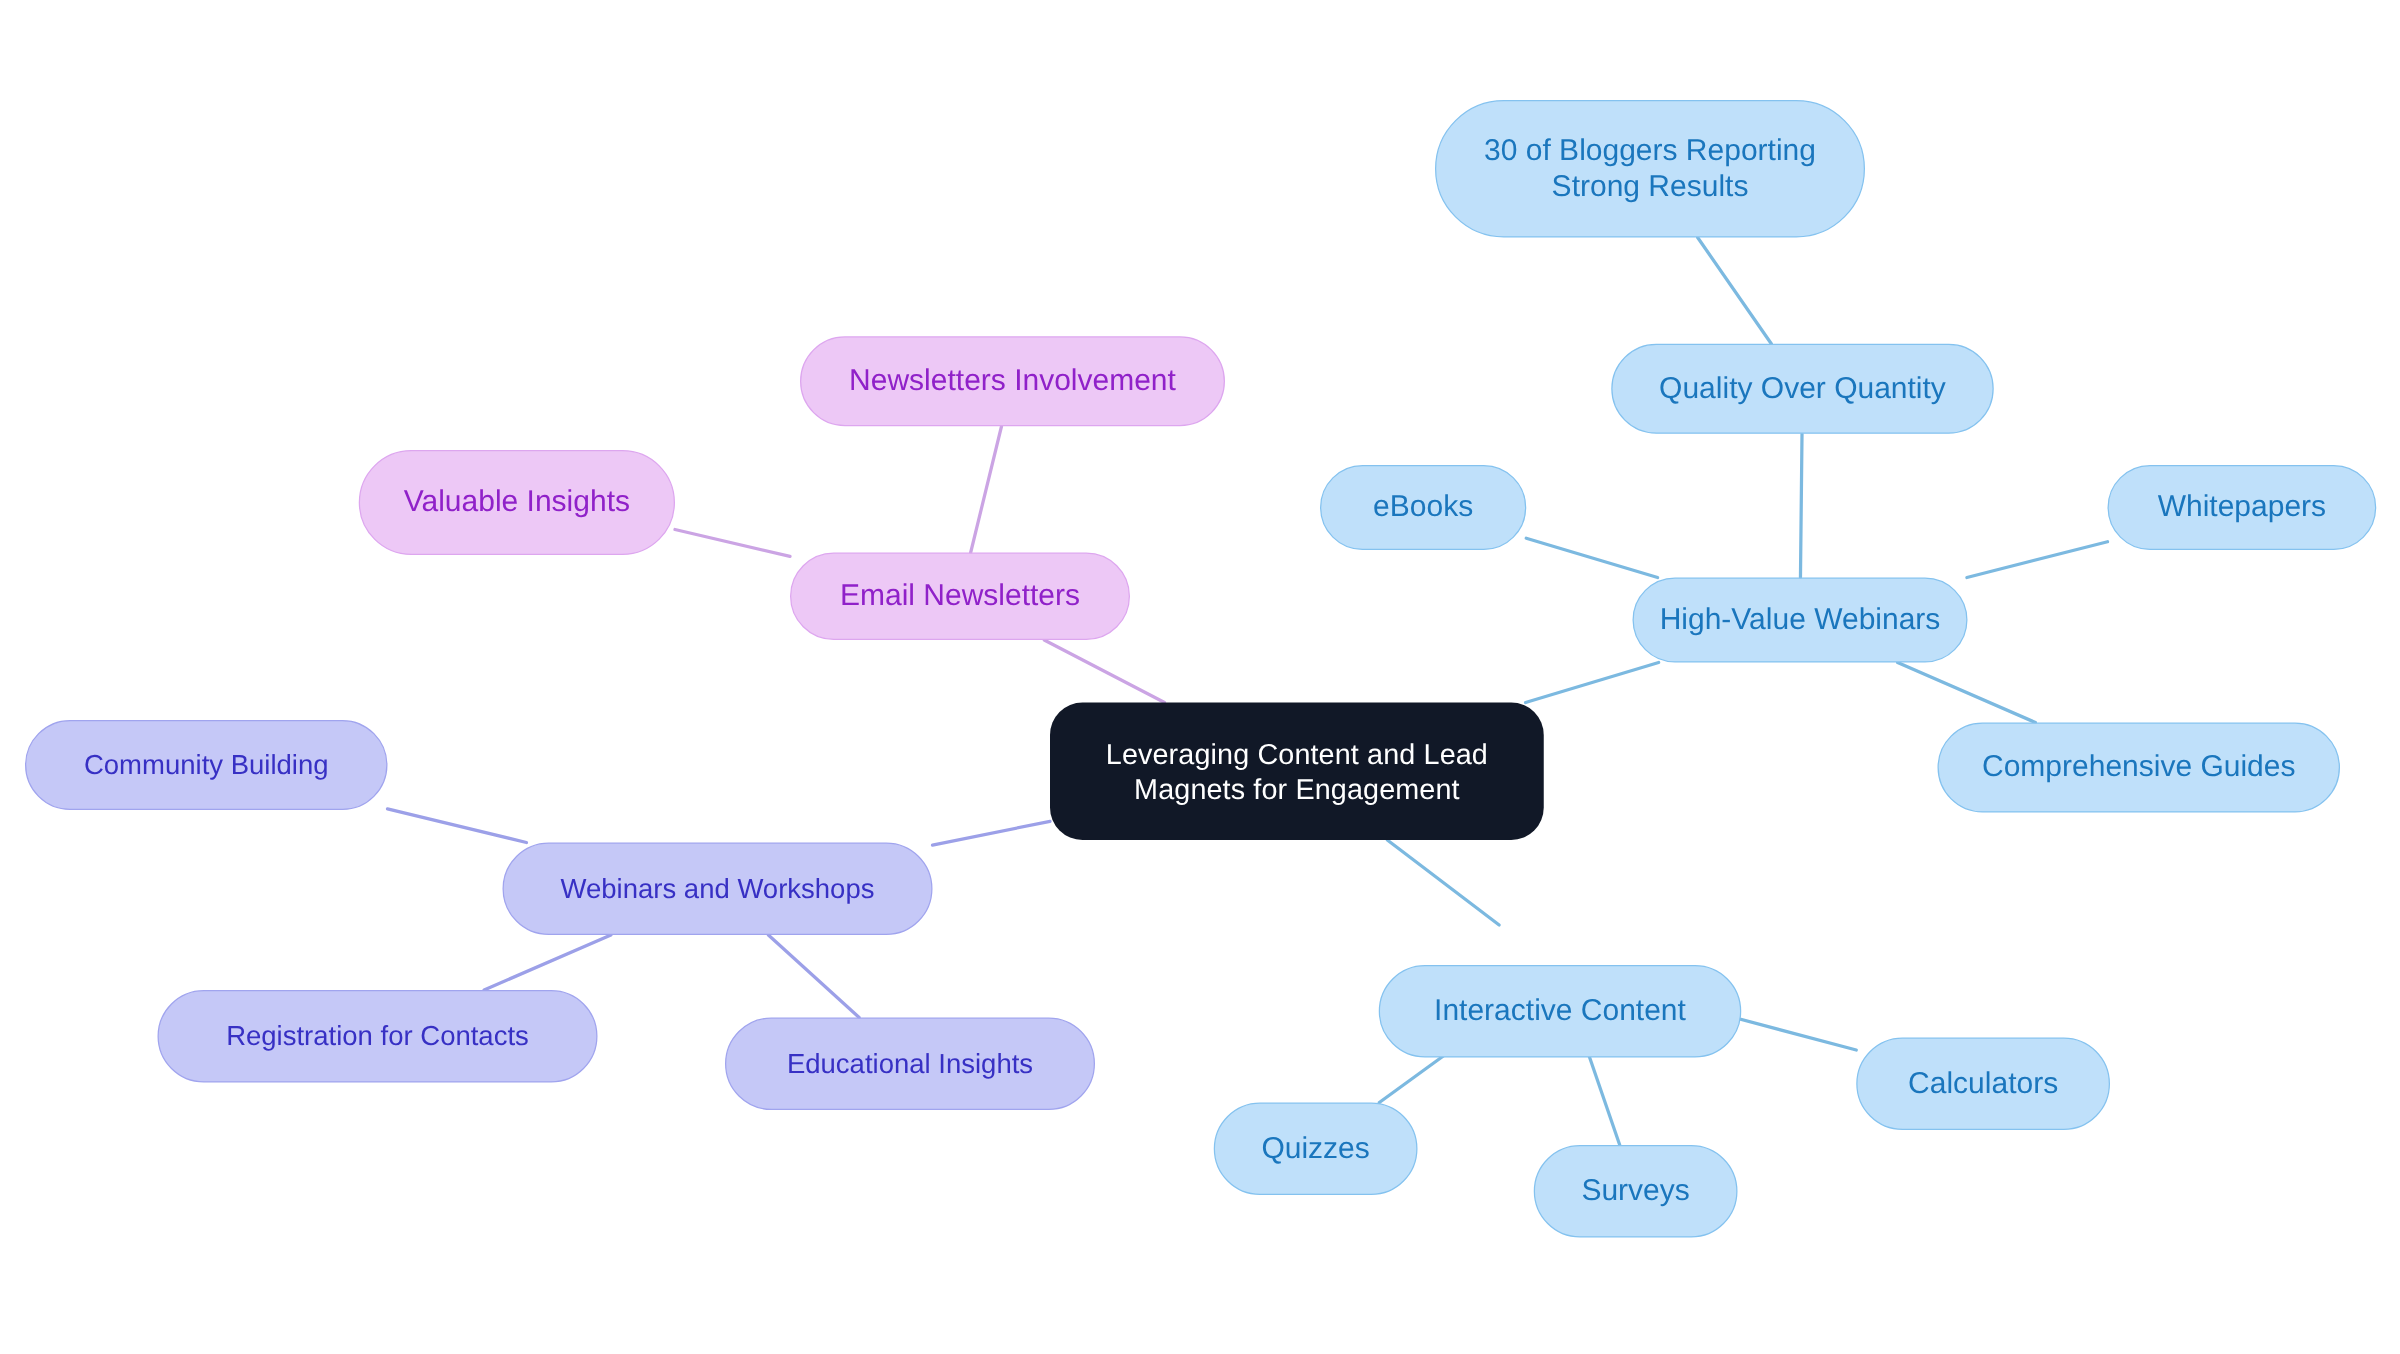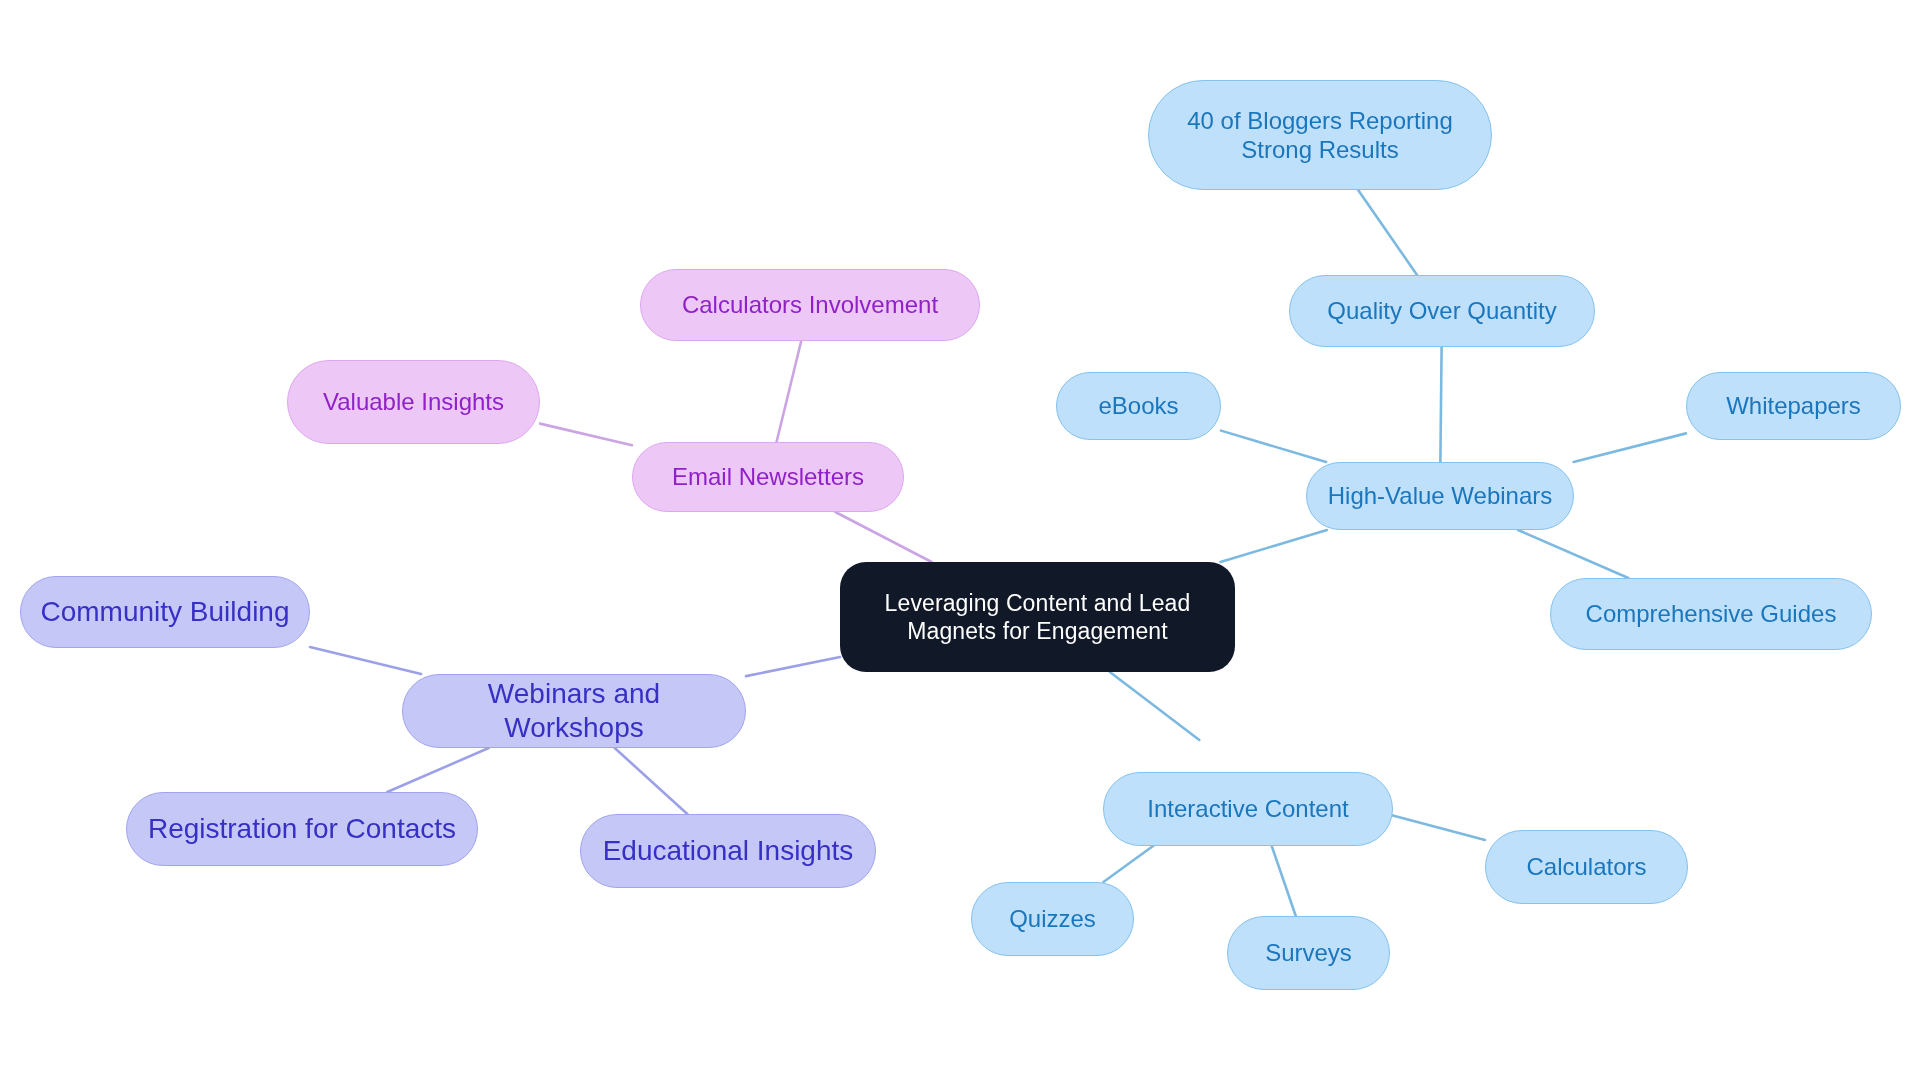--- a/index.html
+++ b/index.html
@@ -53,21 +53,21 @@
   .node.blue {
     background: #bfe0fa;
     border-color: #84c2ef;
     color: #1a76bd;
     font-size: 24px;
   }
   .node.periwinkle {
     background: #c5c8f7;
     border-color: #a0a4ee;
     color: #3730c4;
-    font-size: 28px;
+    font-size: 22px;
   }
   .node.pink {
     background: #edc8f6;
     border-color: #dda6ef;
     color: #9021c9;
     font-size: 24px;
   }
 </style>
 </head>
 <body>
@@ -88,30 +88,30 @@
       <line x1="776.546511627907" y1="442" x2="801.2093023255813" y2="341" stroke="#cba4e4" stroke-width="2.6" stroke-linecap="round"></line>
       <line x1="632" y1="445.1579689703808" x2="540" y2="423.6177715091678" stroke="#cba4e4" stroke-width="2.6" stroke-linecap="round"></line>
       <line x1="840" y1="657.0539374325782" x2="746" y2="676.1175836030205" stroke="#9ca0e8" stroke-width="2.6" stroke-linecap="round"></line>
       <line x1="421.14141414141415" y1="674" x2="310" y2="647.0977995110024" stroke="#9ca0e8" stroke-width="2.6" stroke-linecap="round"></line>
       <line x1="488.7118644067797" y1="748" x2="387.2881355932203" y2="792" stroke="#9ca0e8" stroke-width="2.6" stroke-linecap="round"></line>
       <line x1="614.7" y1="748" x2="687.3" y2="814" stroke="#9ca0e8" stroke-width="2.6" stroke-linecap="round"></line>
     </svg>
 <div class="node root" style="left: 840px; top: 562px; width: 395px; height: 110px;"><span>Leveraging Content and Lead
 Magnets for Engagement</span></div>
     <div class="node blue" style="left: 1306px; top: 462px; width: 268px; height: 68px;"><span>High-Value Webinars</span></div>
-    <div class="node blue" style="left: 1148px; top: 80px; width: 344px; height: 110px;"><span>40 of Bloggers Reporting
+    <div class="node blue" style="left: 1148px; top: 80px; width: 344px; height: 110px;"><span>30 of Bloggers Reporting
 Strong Results</span></div>
     <div class="node blue" style="left: 1289px; top: 275px; width: 306px; height: 72px;"><span>Quality Over Quantity</span></div>
     <div class="node blue" style="left: 1056px; top: 372px; width: 165px; height: 68px;"><span>eBooks</span></div>
     <div class="node blue" style="left: 1686px; top: 372px; width: 215px; height: 68px;"><span>Whitepapers</span></div>
     <div class="node blue" style="left: 1550px; top: 578px; width: 322px; height: 72px;"><span>Comprehensive Guides</span></div>
     <div class="node blue" style="left: 1103px; top: 740px; width: 290px; height: 74px; margin-top: 32px;"><span>Interactive Content</span></div>
     <div class="node blue" style="left: 971px; top: 882px; width: 163px; height: 74px;"><span>Quizzes</span></div>
     <div class="node blue" style="left: 1227px; top: 916px; width: 163px; height: 74px;"><span>Surveys</span></div>
     <div class="node blue" style="left: 1485px; top: 830px; width: 203px; height: 74px;"><span>Calculators</span></div>
     <div class="node pink" style="left: 632px; top: 442px; width: 272px; height: 70px;"><span>Email Newsletters</span></div>
-    <div class="node pink" style="left: 640px; top: 269px; width: 340px; height: 72px;"><span>Calculators Involvement</span></div>
+    <div class="node pink" style="left: 640px; top: 269px; width: 340px; height: 72px;"><span>Newsletters Involvement</span></div>
     <div class="node pink" style="left: 287px; top: 360px; width: 253px; height: 84px;"><span>Valuable Insights</span></div>
     <div class="node periwinkle" style="left: 402px; top: 674px; width: 344px; height: 74px;"><span>Webinars and Workshops</span></div>
     <div class="node periwinkle" style="left: 20px; top: 576px; width: 290px; height: 72px;"><span>Community Building</span></div>
     <div class="node periwinkle" style="left: 126px; top: 792px; width: 352px; height: 74px;"><span>Registration for Contacts</span></div>
     <div class="node periwinkle" style="left: 580px; top: 814px; width: 296px; height: 74px;"><span>Educational Insights</span></div>
   </div>
 
 </body></html>

